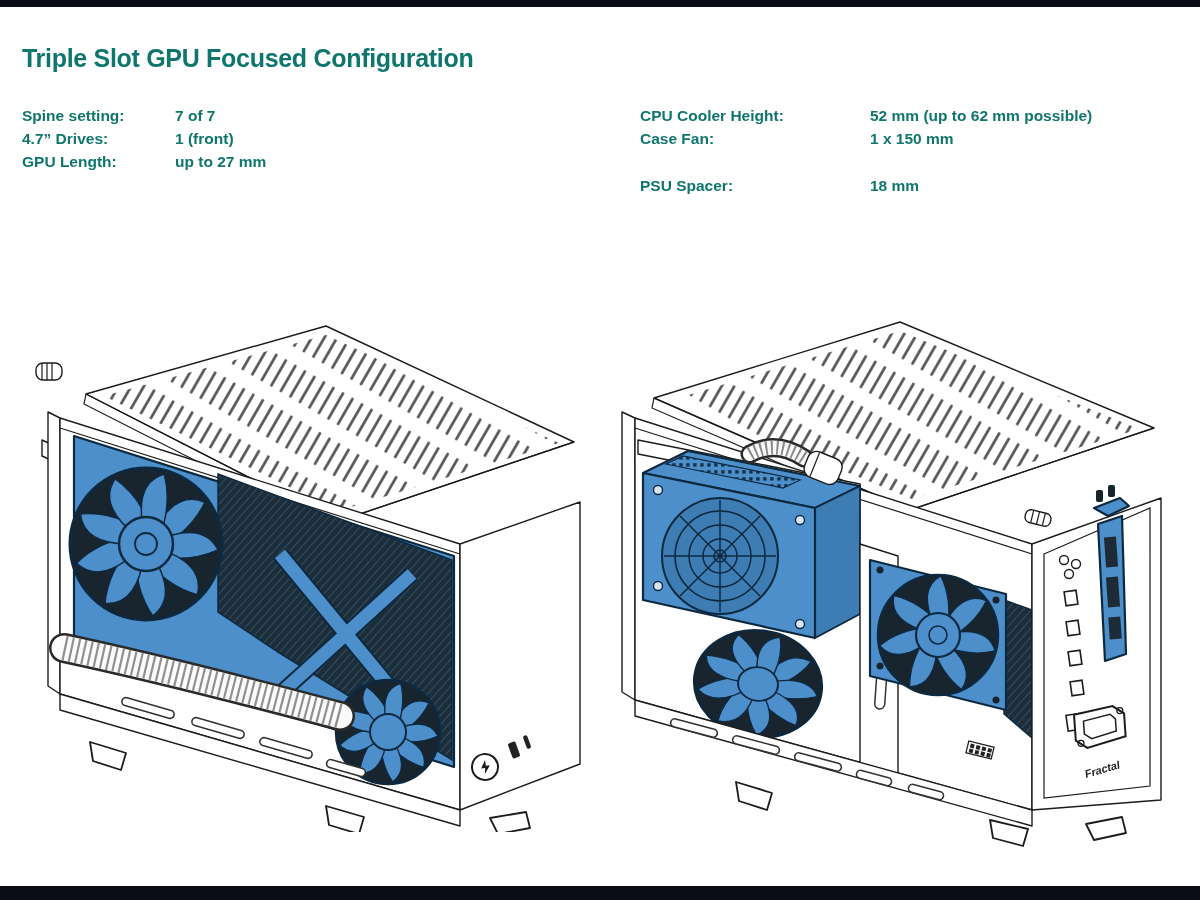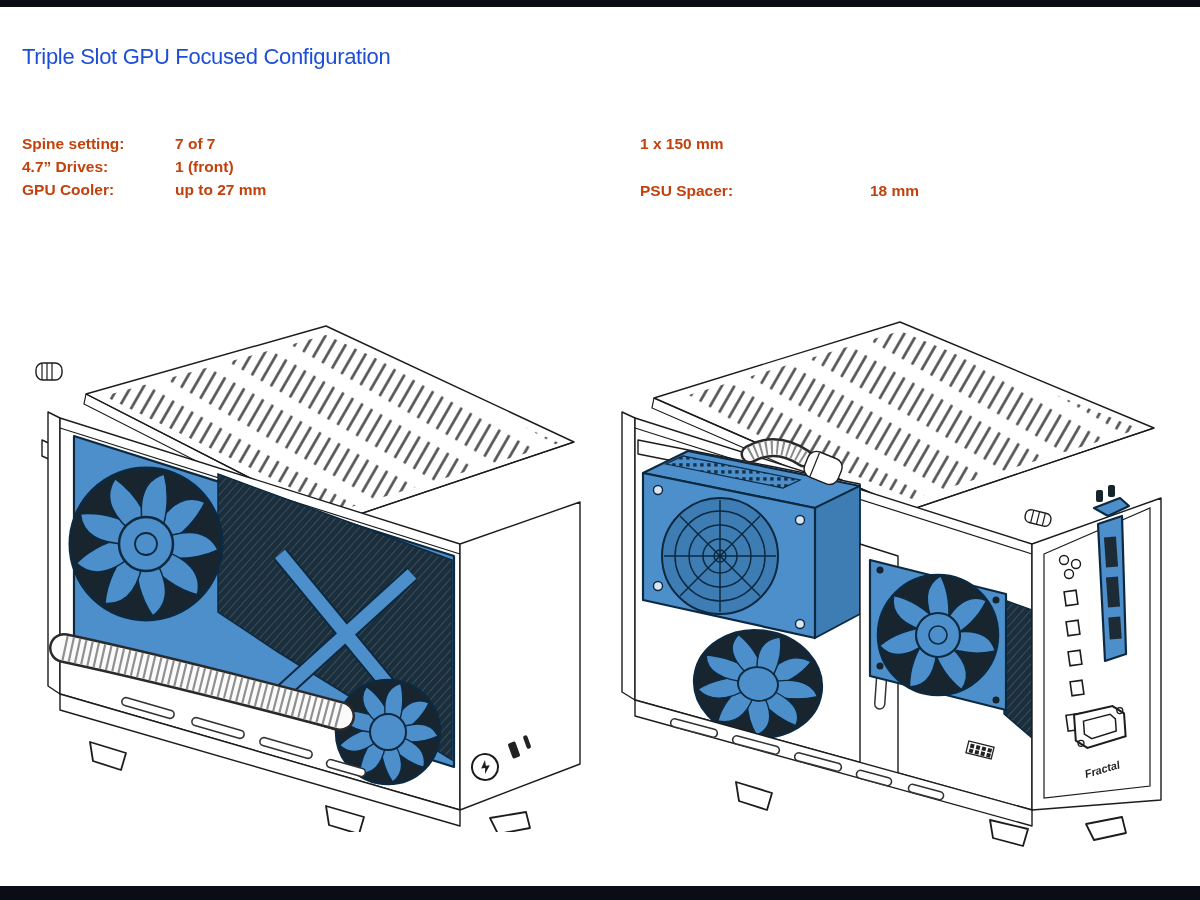--- a/index.html
+++ b/index.html
@@ -7,23 +7,23 @@
     width:1200px;height:900px;position:relative;overflow:hidden;
     background:#ffffff;
     font-family:"Liberation Sans", sans-serif;
     color:#1f1f1f;
   }
   .edge-bar{position:absolute;left:0;width:1200px;background:#0a0d16;}
   #top-bar{top:0;height:7px;}
   #bottom-bar{bottom:0;height:14px;}
   h1.title{
     position:absolute;left:22px;top:44px;margin:0;
-    font-size:22px;font-weight:400;letter-spacing:-0.3px;color:#1d4ed8;
+    font-size:25px;font-weight:700;letter-spacing:-0.3px;color:#0f766e;
   }
-  .spec-group{position:absolute;top:104px;font-size:15.5px;font-weight:700;color:#c2410c;margin-top:28px;}
+  .spec-group{position:absolute;top:104px;font-size:15.5px;font-weight:700;color:#0f766e;}
   #spec-left{left:22px;}
   #spec-right{left:640px;}
   .spec-row{display:flex;line-height:23px;}
   .spec-row.gap{margin-top:24px;}
   #spec-left .spec-label{width:153px;}
   #spec-right .spec-label{width:230px;}
   .spec-value{white-space:nowrap;}
   svg{position:absolute;}
   #fig-left{left:28px;top:312px;}
   #fig-right{left:608px;top:308px;}
@@ -43,27 +43,32 @@
 <div id="spec-left" class="spec-group">
   <div class="spec-row">
     <span class="spec-label">Spine setting:</span>
     <span class="spec-value">7 of 7</span>
   </div>
   <div class="spec-row">
     <span class="spec-label">4.7” Drives:</span>
     <span class="spec-value">1 (front)</span>
   </div>
   <div class="spec-row">
-    <span class="spec-label">GPU Cooler:</span>
+    <span class="spec-label">GPU Length:</span>
     <span class="spec-value">up to 27 mm</span>
   </div>
 </div>
 
 <div id="spec-right" class="spec-group">
   <div class="spec-row">
+    <span class="spec-label">CPU Cooler Height:</span>
+    <span class="spec-value">52 mm (up to 62 mm possible)</span>
+  </div>
+  <div class="spec-row">
+    <span class="spec-label">Case Fan:</span>
     <span class="spec-value">1 x 150 mm</span>
   </div>
   <div class="spec-row gap">
     <span class="spec-label">PSU Spacer:</span>
     <span class="spec-value">18 mm</span>
   </div>
 </div>
 
 <svg id="fig-left" width="570" height="520" viewBox="0 0 570 520">
   <defs>

